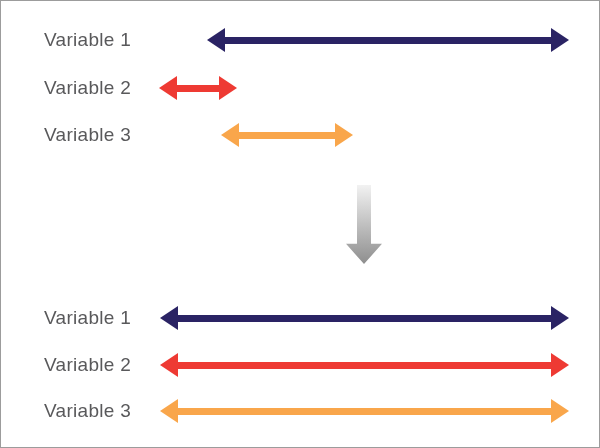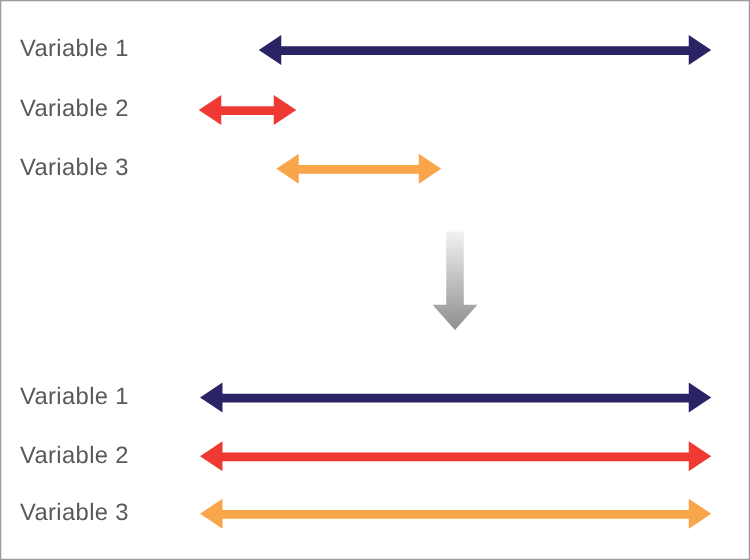--- a/index.html
+++ b/index.html
@@ -12,21 +12,21 @@
     width: 600px;
     height: 448px;
     box-sizing: border-box;
     border: 1.5px solid #9c9c9c;
     background: #ffffff;
     overflow: hidden;
     font-family: "Liberation Sans", sans-serif;
   }
   .var-label {
     position: absolute;
-    left: 15px;
+    left: 43px;
     font-size: 19px;
     line-height: 24px;
     letter-spacing: 0.3px;
     color: #59595b;
     white-space: nowrap;
   }
   
   .dbl-arrow {
     position: absolute;
     height: 24px;

